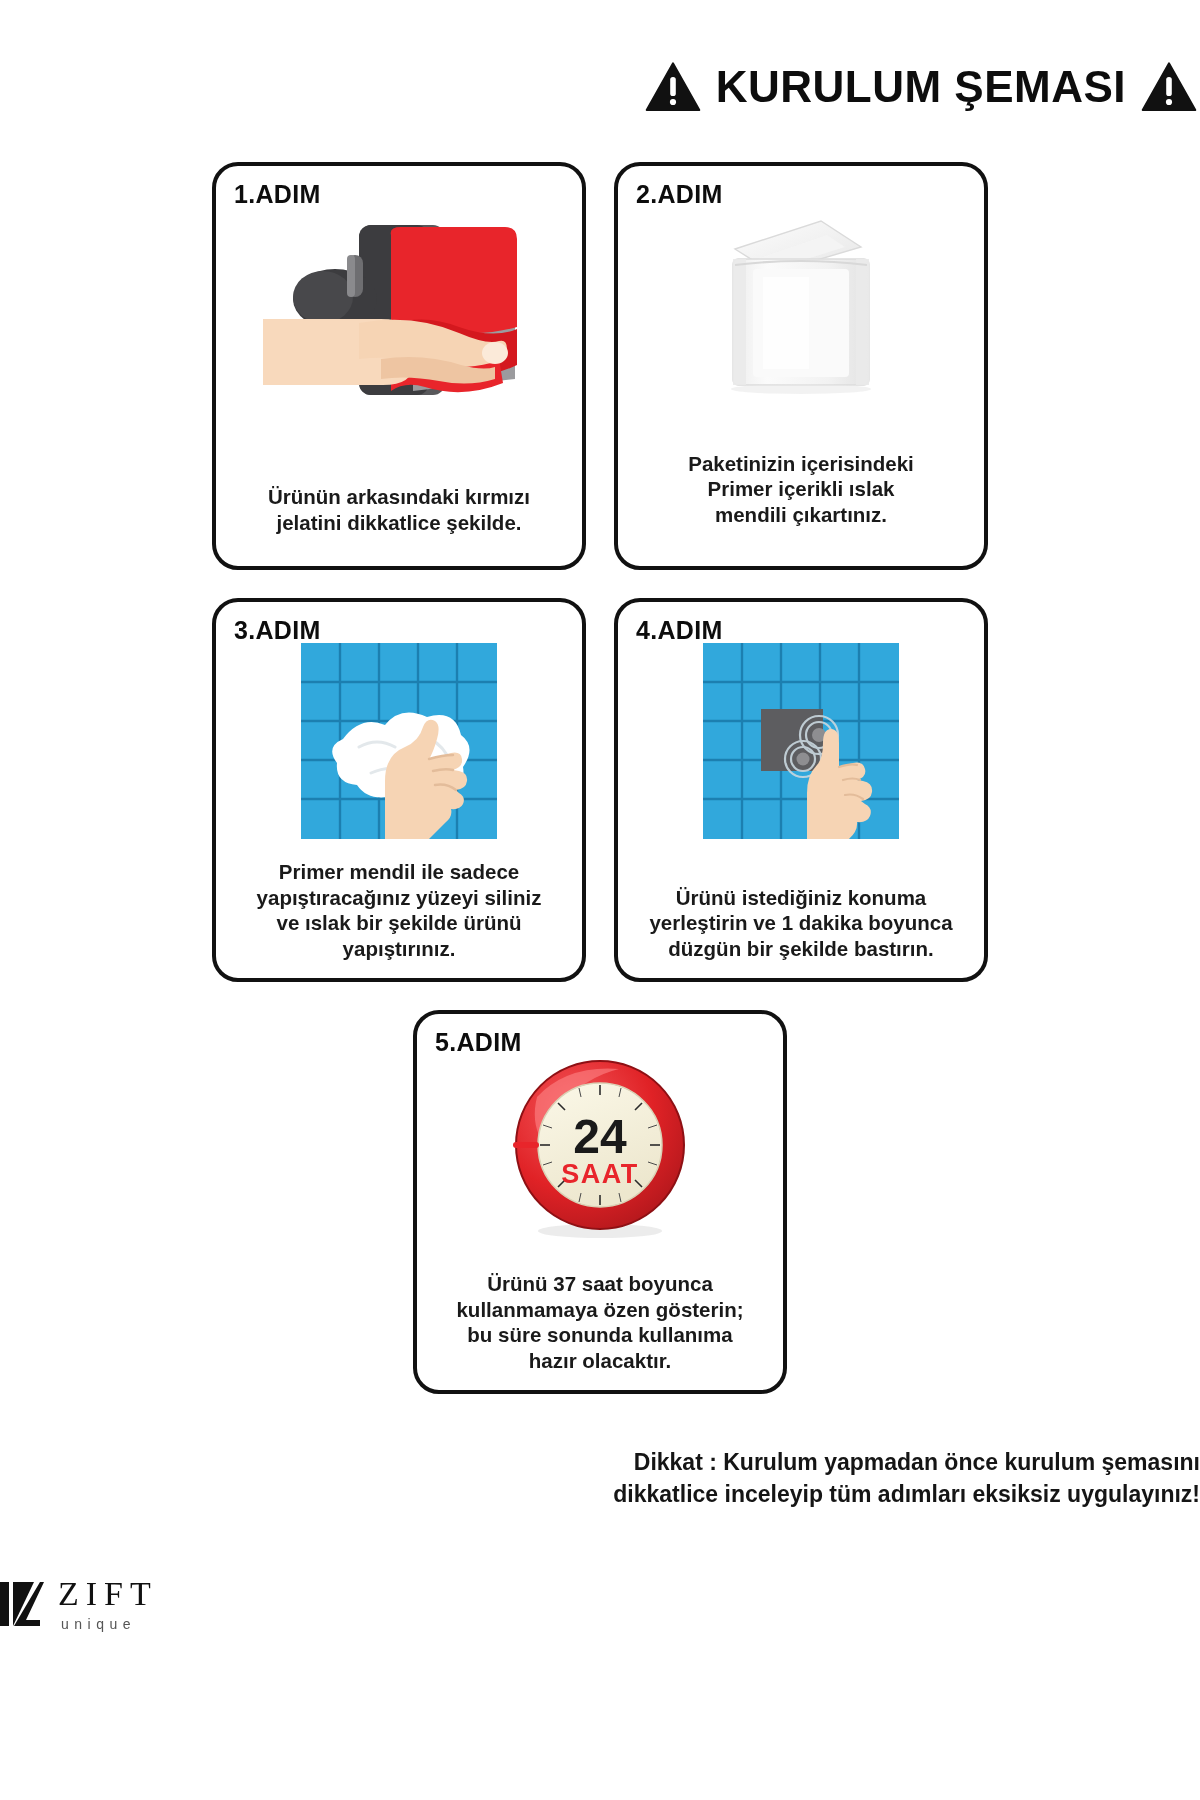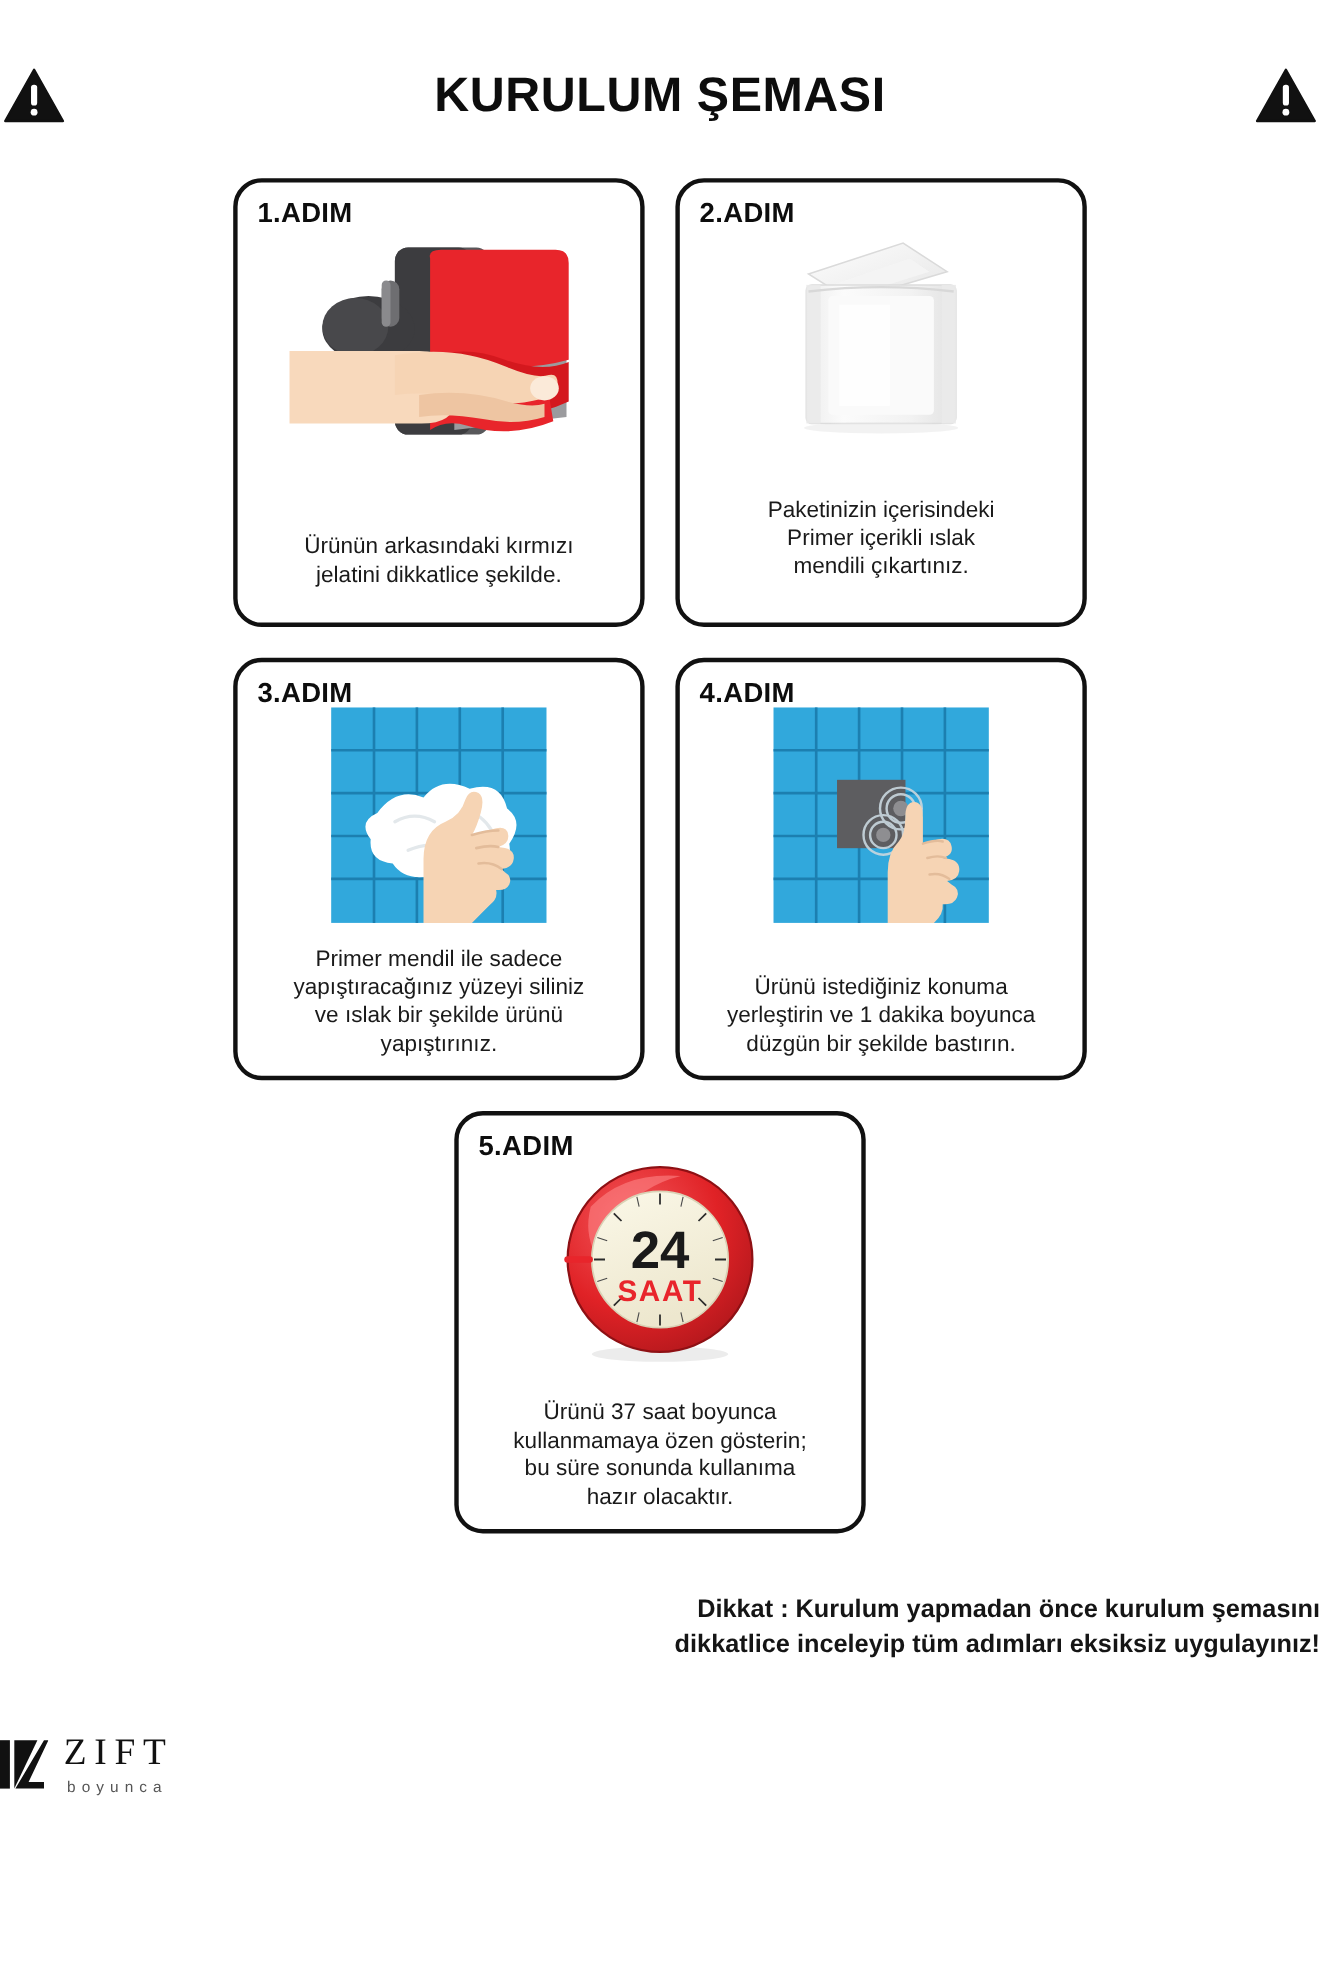--- a/index.html
+++ b/index.html
@@ -7,21 +7,21 @@
     width: 1200px; height: 1800px;
     background: #ffffff;
     font-family: "Liberation Sans", sans-serif;
     color: #111111;
     overflow: hidden;
   }
   .page { width: 1200px; height: 1800px; position: relative; padding-top: 58px; }
 
   
   .header {
-    display: flex; align-items: center; justify-content: space-between;
+    display: flex; align-items: center; justify-content: flex-end;
     gap: 12px; margin-bottom: 46px;
   }
   .warn-tri { width: 62px; height: 58px; display: block; }
   .title {
     font-size: 44px; font-weight: 800; letter-spacing: 0.5px;
     color: #0d0d0d; white-space: nowrap;
   }
 
   
   .rows { display: flex; flex-direction: column; align-items: center; gap: 28px; }
@@ -36,21 +36,21 @@
   }
   .card.tall { height: 384px; }
   .card-label {
     font-size: 25px; font-weight: 800; letter-spacing: 0.3px;
     color: #0d0d0d; line-height: 1;
   }
   .art { flex: 1 1 auto; display: flex; align-items: flex-start; justify-content: center; }
   .art svg { display: block; }
   .caption {
     font-size: 20.5px; line-height: 1.26; text-align: center;
-    color: #1a1a1a; padding: 0 6px 2px; white-space: pre-line;
+    color: #1a1a1a; padding: 0 6px 2px; white-space: pre-line; font-weight: bold;
   }
   .card.s1 .caption { padding-bottom: 16px; }
   .card.s2 .caption { padding-bottom: 24px; }
   .card.s5 { width: 374px; }
 
   
   .footer-note {
     margin-top: 52px; text-align: right;
     font-size: 23px; font-weight: 700; line-height: 1.4;
     color: #151515; white-space: pre-line;
@@ -324,17 +324,17 @@
   <div class="logo-wrap">
     <span>
       <svg class="logo-mark" viewBox="0 0 44 56">
         <rect x="0" y="6" width="9" height="44" fill="#111"></rect>
         <path d="M14 6 L40 6 L14 50 L40 50 L40 44 L26 44 L44 6 L14 6 Z" fill="#111"></path>
         <path d="M13 6 L34 6 L13 50 Z" fill="#111"></path>
       </svg>
     </span>
     <div class="logo-text">
       <span class="logo-name">ZIFT</span>
-      <span class="logo-sub">boyunca</span>
+      <span class="logo-sub">unique</span>
     </div>
   </div>
 
 </div>
 
 </body></html>

